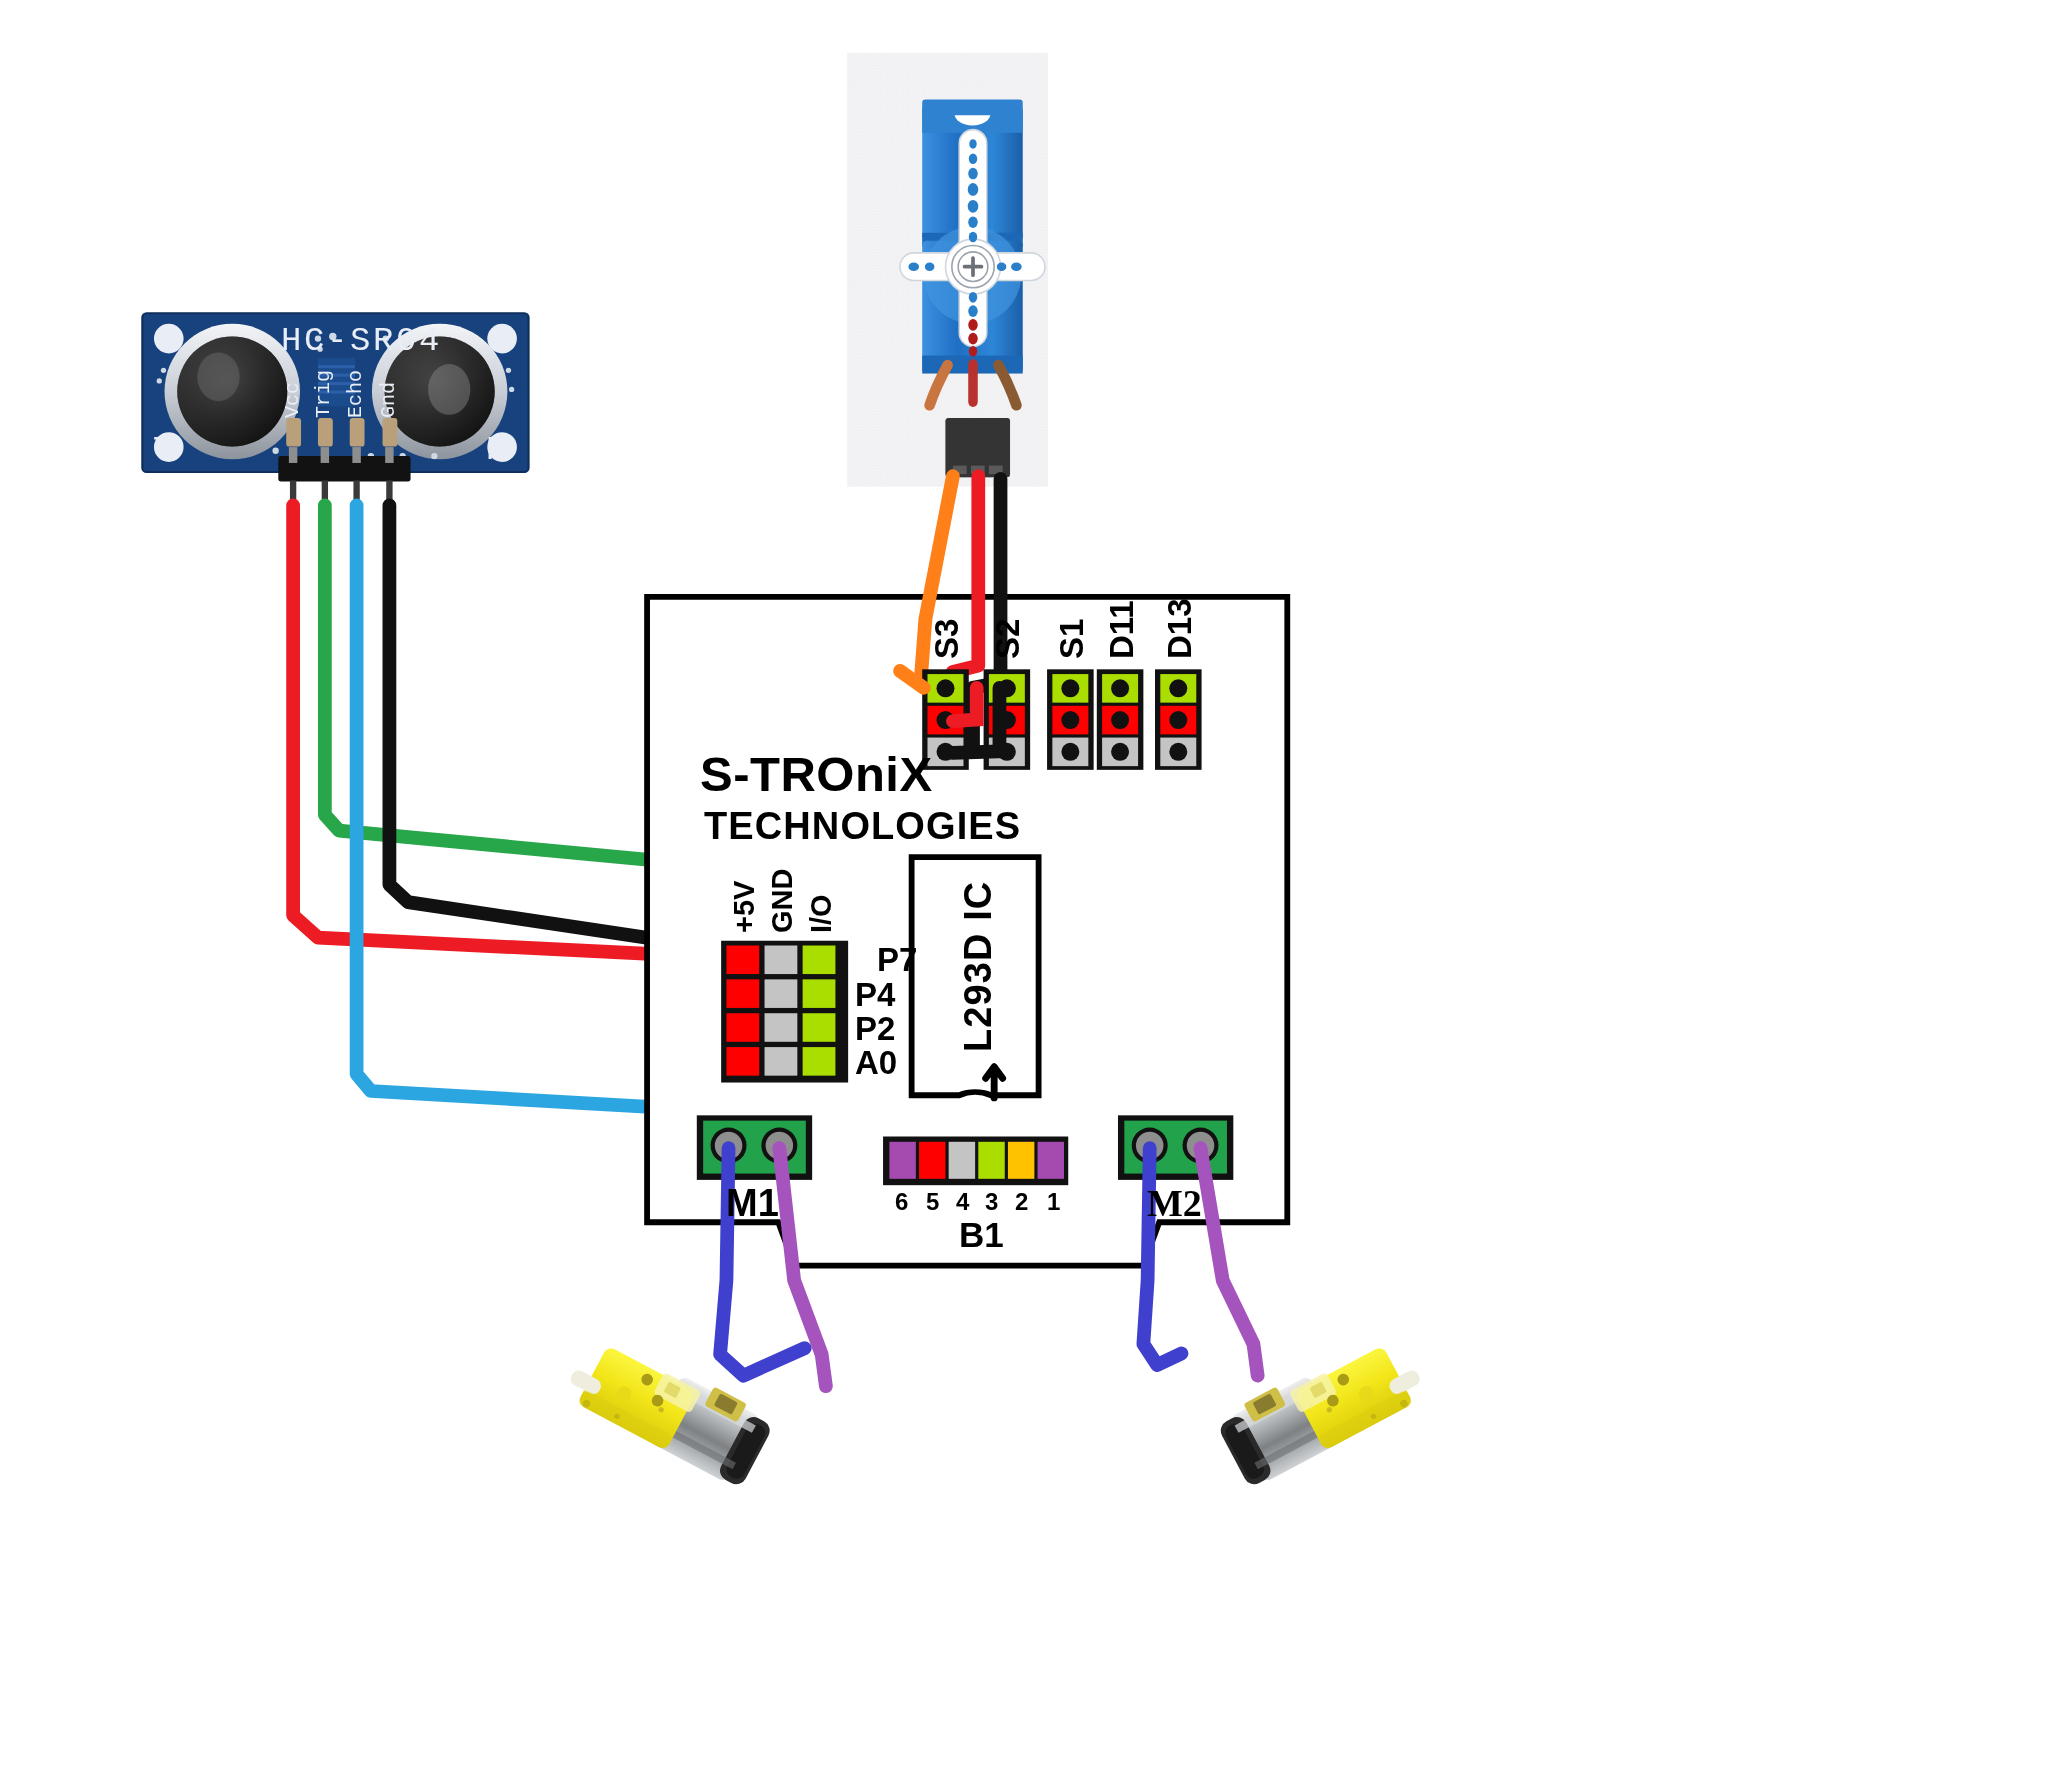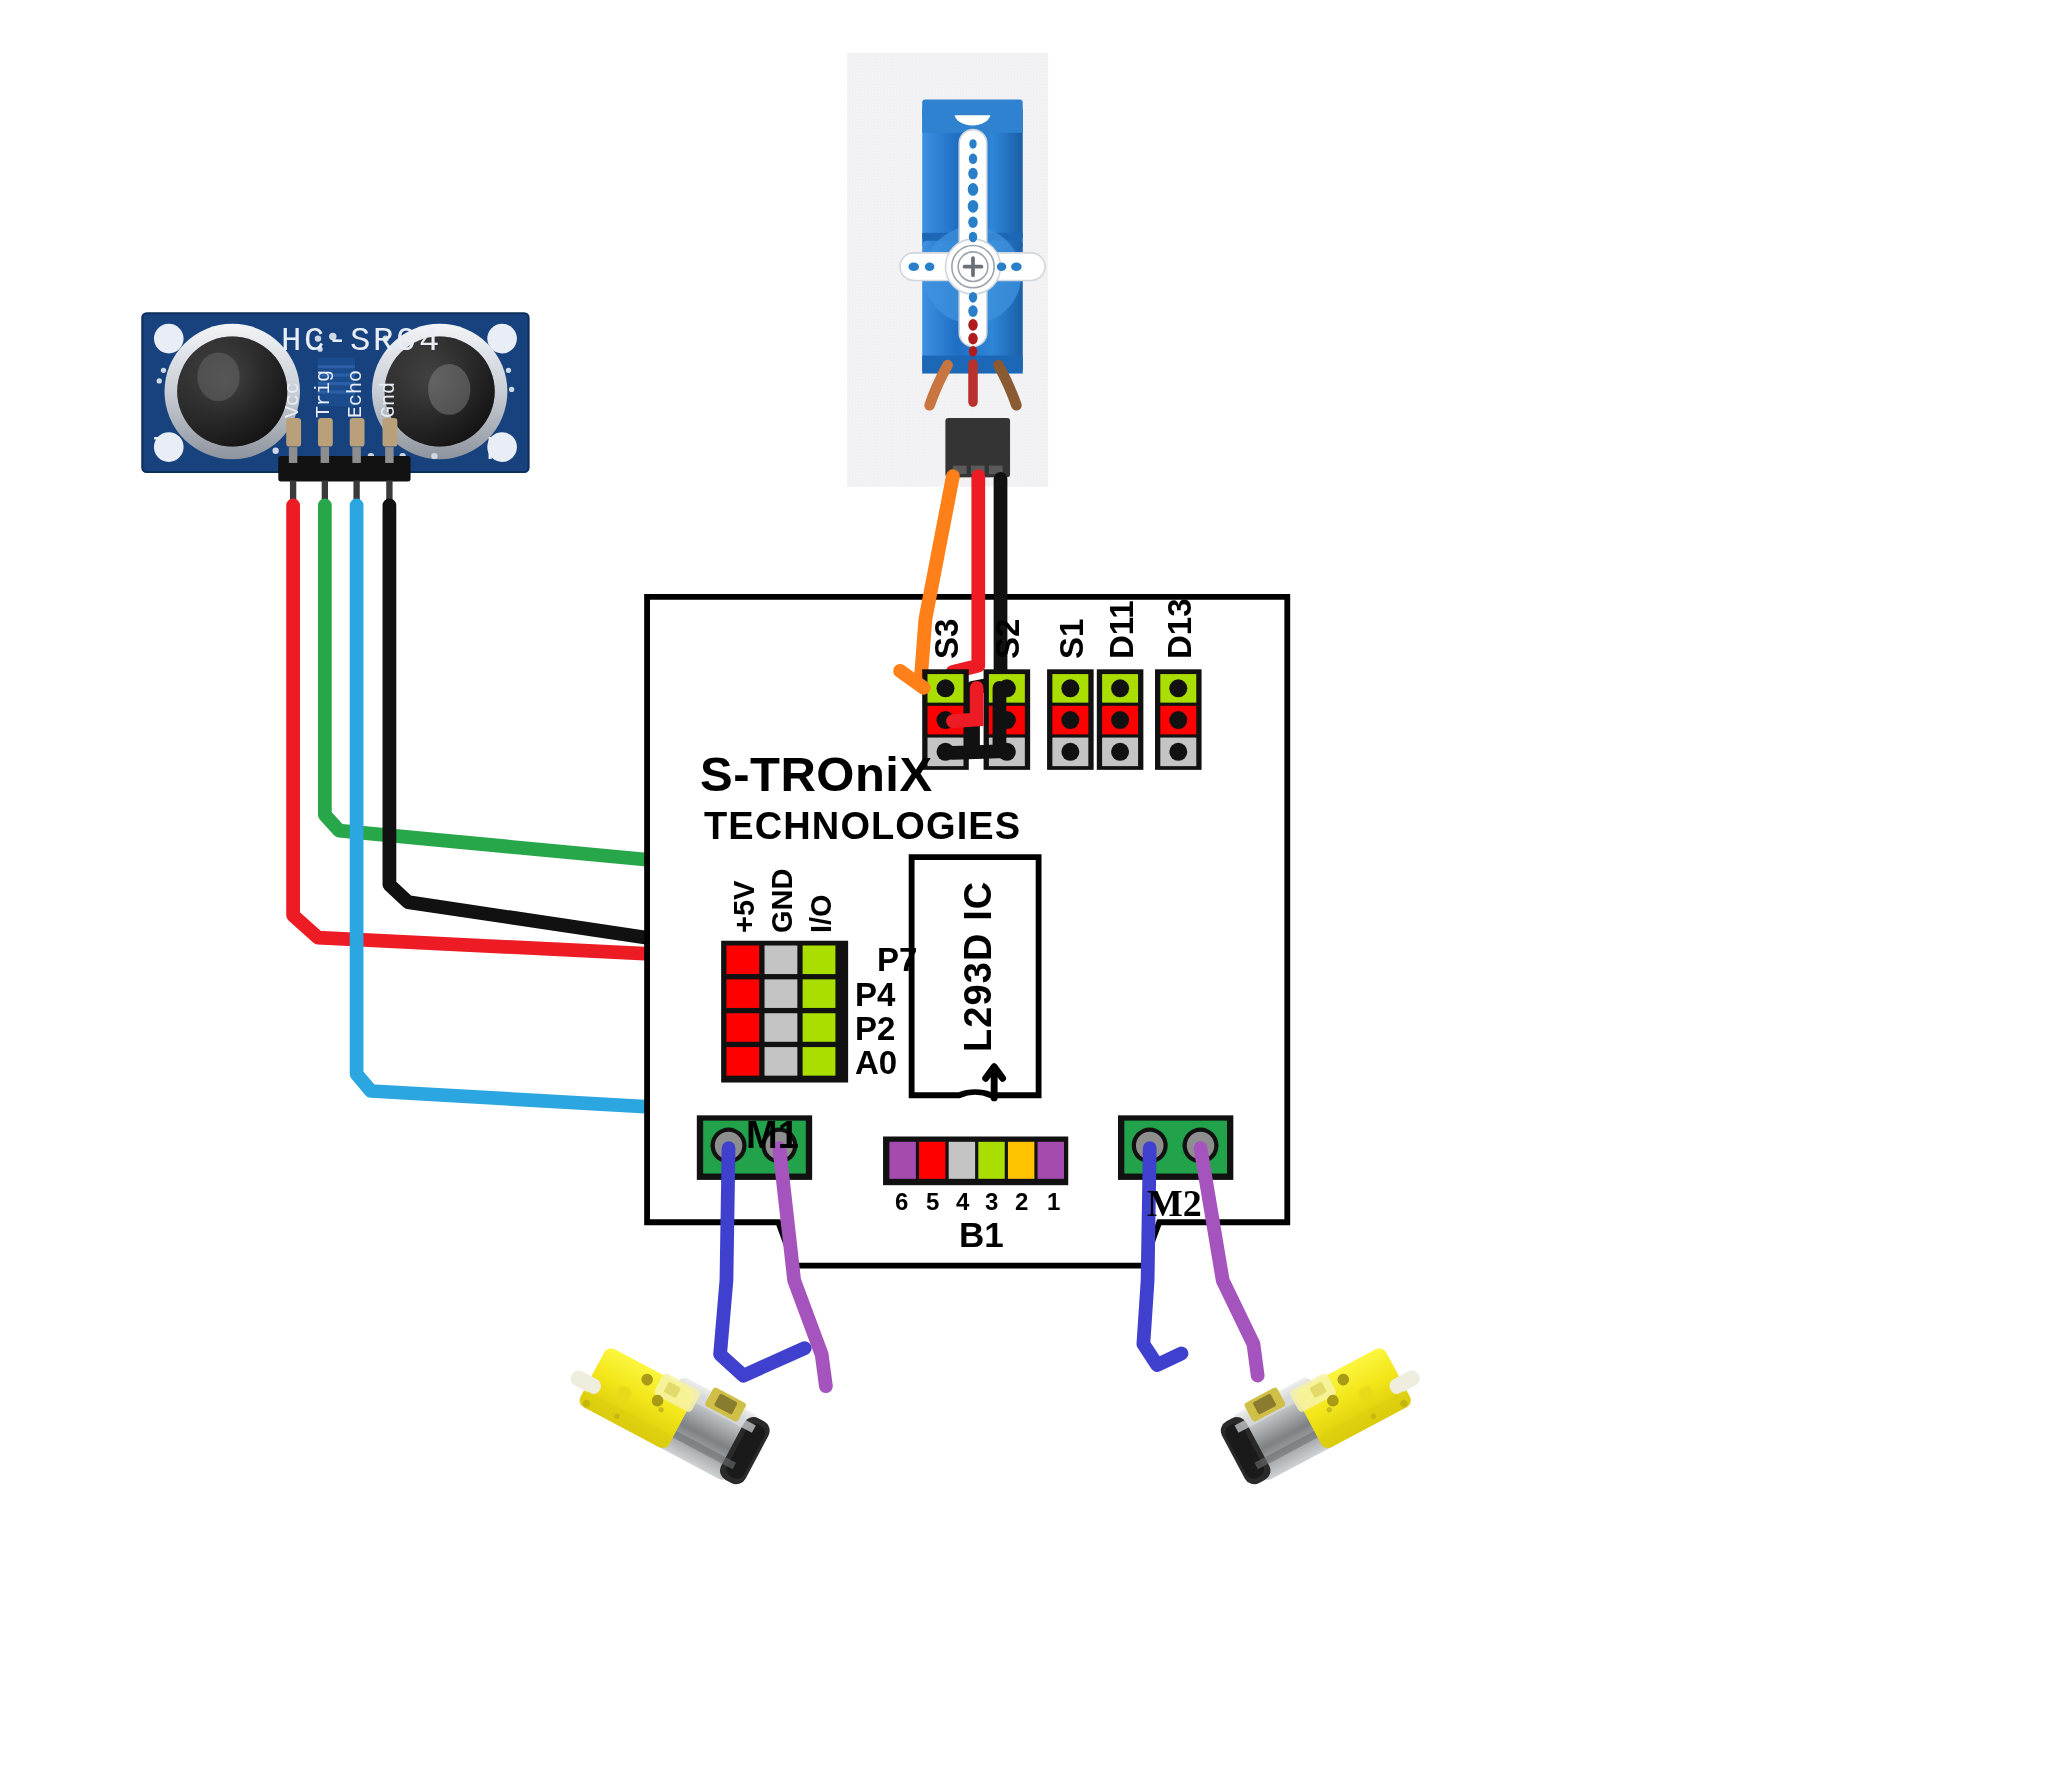--- a/index.html
+++ b/index.html
@@ -390,21 +390,21 @@
 <div class="lbl pinlbl rot90" style="left:768px;top:933px;">GND</div>
 <div class="lbl pinlbl rot90" style="left:807px;top:933px;">I/O</div>
 
 <div class="lbl rowlbl" style="left:855px;top:943px;margin-left:22px;">P7</div>
 <div class="lbl rowlbl" style="left:855px;top:978px;">P4</div>
 <div class="lbl rowlbl" style="left:855px;top:1012px;">P2</div>
 <div class="lbl rowlbl" style="left:855px;top:1046px;">A0</div>
 
 <div class="lbl iclbl rot90" style="left:959px;top:1052px;">L293D IC</div>
 
-<div class="lbl mlbl" style="left:726px;top:1116px;margin-left:20px;">M1</div>
+<div class="lbl mlbl" style="left:726px;top:1184px;">M1</div>
 <div class="lbl mlbl" style="left:1147px;top:1184px;font-family:Liberation Serif, serif;">M2</div>
 
 <div class="lbl b1num" style="left:895px;top:1190px;">6</div>
 <div class="lbl b1num" style="left:926px;top:1190px;">5</div>
 <div class="lbl b1num" style="left:956px;top:1190px;">4</div>
 <div class="lbl b1num" style="left:985px;top:1190px;">3</div>
 <div class="lbl b1num" style="left:1015px;top:1190px;">2</div>
 <div class="lbl b1num" style="left:1047px;top:1190px;">1</div>
 <div class="lbl b1lbl" style="left:959px;top:1217px;">B1</div>
 

